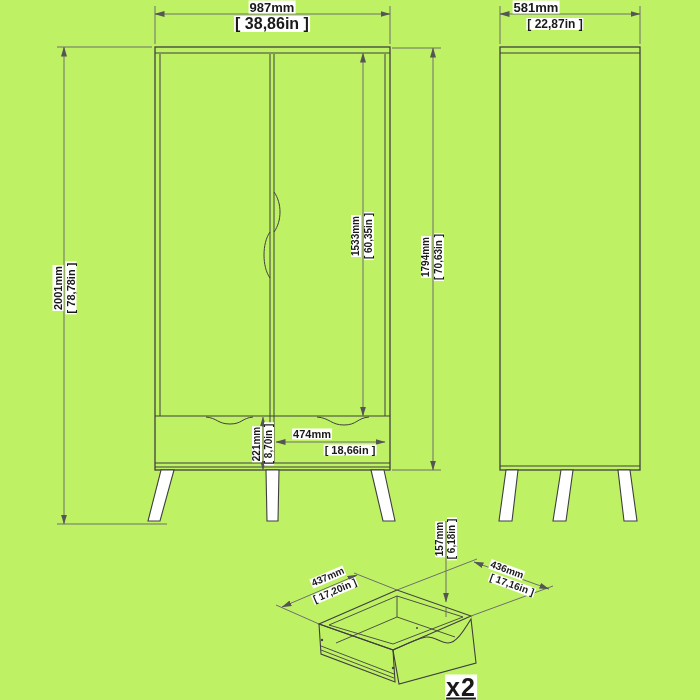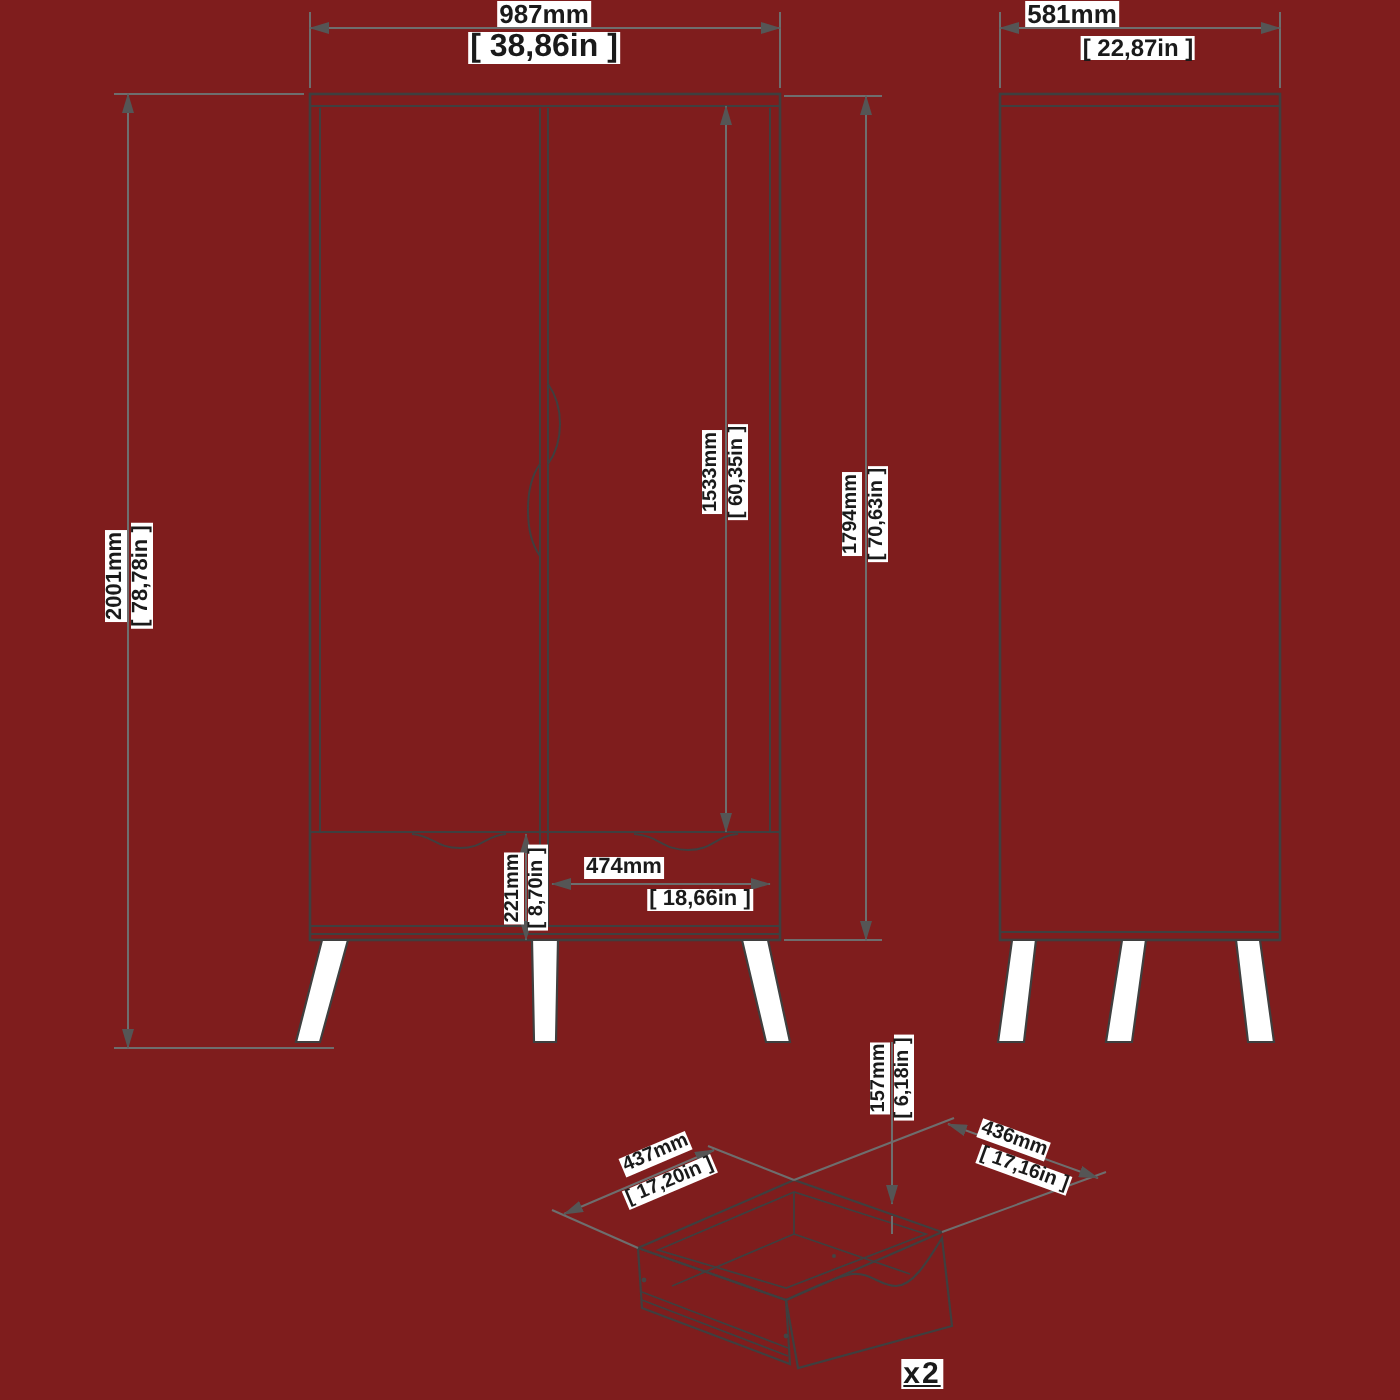--- a/index.html
+++ b/index.html
@@ -1,26 +1,26 @@
 <!DOCTYPE html>
 <html><head>
 <meta charset="utf-8">
 <style>
   html,body{margin:0;padding:0;background:#fff;}
   .canvas{
-    position:relative;width:700px;height:700px;background:#7f1d1d;overflow:hidden;
+    position:relative;width:700px;height:700px;background:#bef264;overflow:hidden;
     font-family:"Liberation Sans",sans-serif;
   }
   .canvas svg{position:absolute;left:0;top:0;}
   .lab{
     position:absolute;white-space:nowrap;color:#1a1a1a;font-weight:bold;
     background:#fff;padding:0 1px;line-height:1;
     transform:translate(-50%,-50%) rotate(var(--r,0deg));
   }
-  .qty{font-size:15px;letter-spacing:1px;text-decoration:underline;}
+  .qty{font-size:25px;letter-spacing:1px;text-decoration:underline;}
 </style>
 </head>
 <body>
 
 <div class="canvas">
 
 <svg width="700" height="700" viewBox="0 0 700 700">
   <defs>
     <marker id="arr" viewBox="0 0 10 6" refX="9.5" refY="3" markerWidth="10" markerHeight="6" orient="auto-start-reverse">
       <path d="M0,0 L10,3 L0,6 Z" fill="#555"></path>
@@ -143,21 +143,21 @@
 <div class="lab" style="left:426px;top:257px;--r:-90deg;font-size:10px">1794mm</div>
 <div class="lab" style="left:439px;top:257px;--r:-90deg;font-size:10px">[ 70,63in ]</div>
 
 <div class="lab" style="left:257px;top:444px;--r:-90deg;font-size:10px">221mm</div>
 <div class="lab" style="left:269px;top:444px;--r:-90deg;font-size:10px">[ 8,70in ]</div>
 
 <div class="lab" style="left:312px;top:434px;font-size:11px">474mm</div>
 <div class="lab" style="left:350px;top:450px;font-size:11px">[ 18,66in ]</div>
 
 <div class="lab" style="left:536px;top:7px;font-size:13px">581mm</div>
-<div class="lab" style="left:569px;top:24px;font-size:12px">[ 22,87in ]</div>
+<div class="lab" style="left:555px;top:24px;font-size:12px">[ 22,87in ]</div>
 
 <div class="lab" style="left:328px;top:577px;--r:-23deg;font-size:10px">437mm</div>
 <div class="lab" style="left:335px;top:591px;--r:-23deg;font-size:10px">[ 17,20in ]</div>
 
 <div class="lab" style="left:507px;top:570px;--r:20deg;font-size:10px">436mm</div>
 <div class="lab" style="left:512px;top:585px;--r:20deg;font-size:10px">[ 17,16in ]</div>
 
 <div class="lab" style="left:440px;top:539px;--r:-90deg;font-size:10px">157mm</div>
 <div class="lab" style="left:452px;top:539px;--r:-90deg;font-size:10px">[ 6,18in ]</div>
 

